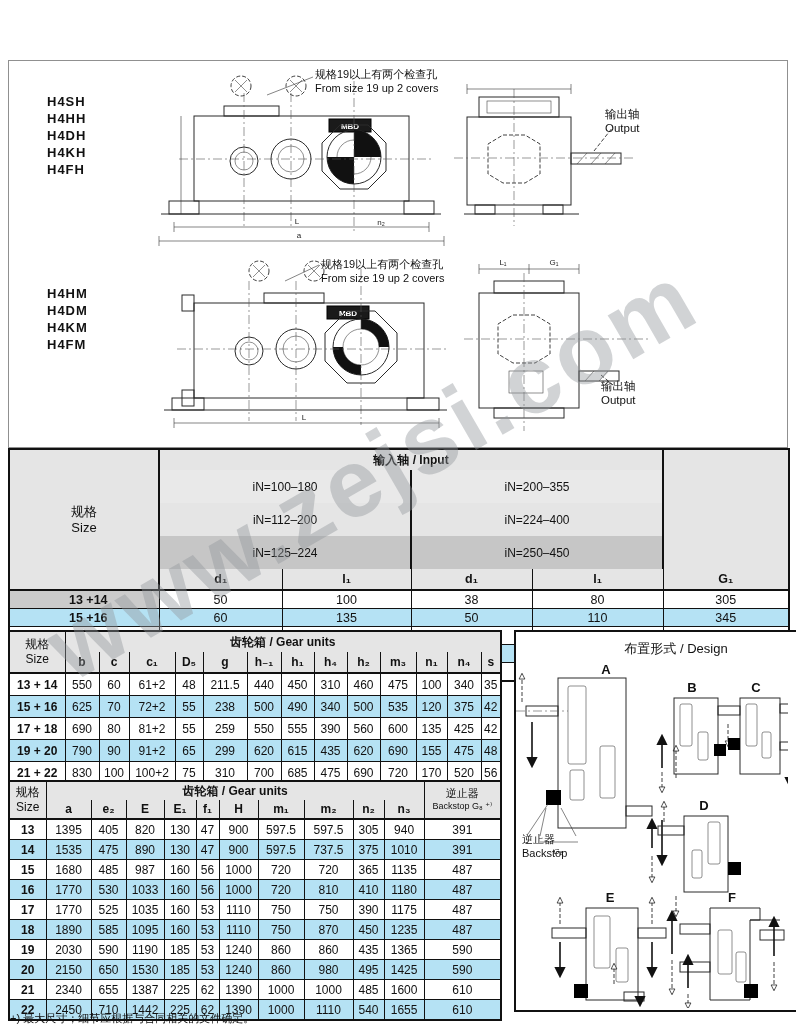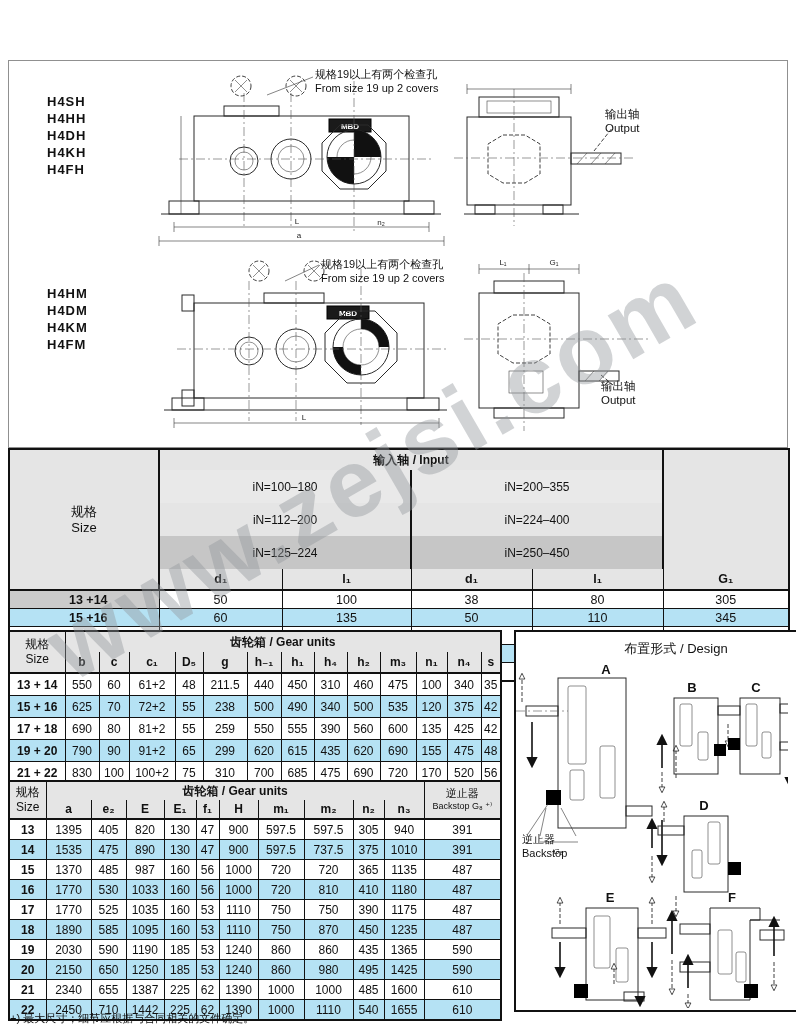--- a/index.html
+++ b/index.html
@@ -518,21 +518,21 @@
           <td>47</td>
           <td>900</td>
           <td>597.5</td>
           <td>737.5</td>
           <td>375</td>
           <td>1010</td>
           <td>391</td>
         </tr>
         <tr>
           <td class="size-cell">15</td>
-          <td>1370</td>
+          <td>1680</td>
           <td>485</td>
           <td>987</td>
           <td>160</td>
           <td>56</td>
           <td>1000</td>
           <td>720</td>
           <td>720</td>
           <td>365</td>
           <td>1135</td>
           <td>487</td>
@@ -590,21 +590,21 @@
           <td>860</td>
           <td>860</td>
           <td>435</td>
           <td>1365</td>
           <td>590</td>
         </tr>
         <tr class="alt">
           <td class="size-cell">20</td>
           <td>2150</td>
           <td>650</td>
-          <td>1250</td>
+          <td>1530</td>
           <td>185</td>
           <td>53</td>
           <td>1240</td>
           <td>860</td>
           <td>980</td>
           <td>495</td>
           <td>1425</td>
           <td>590</td>
         </tr>
         <tr>

